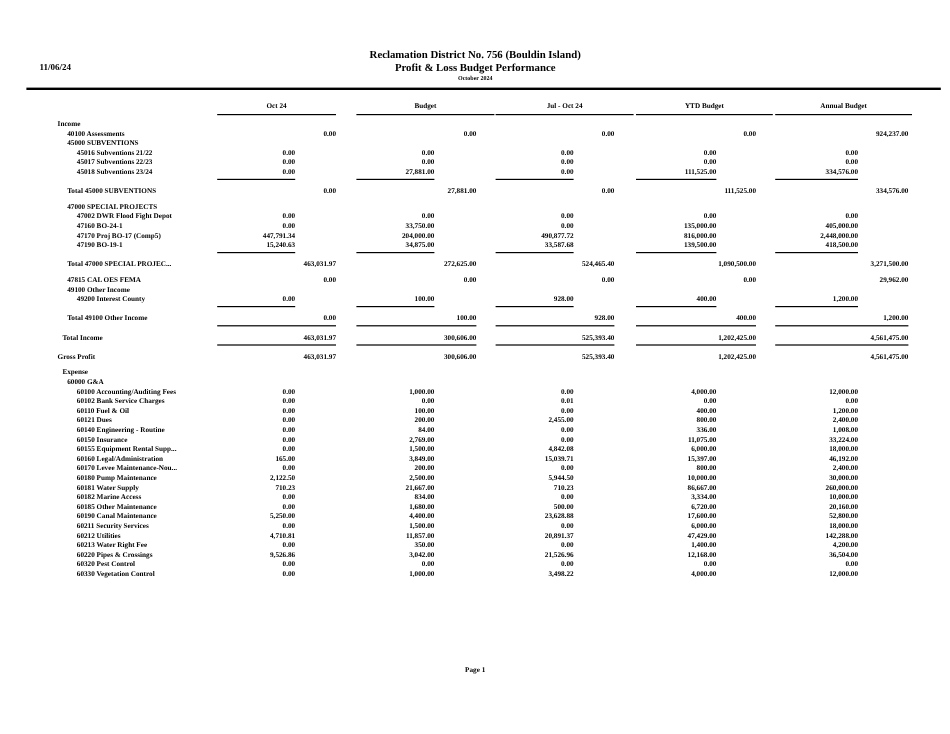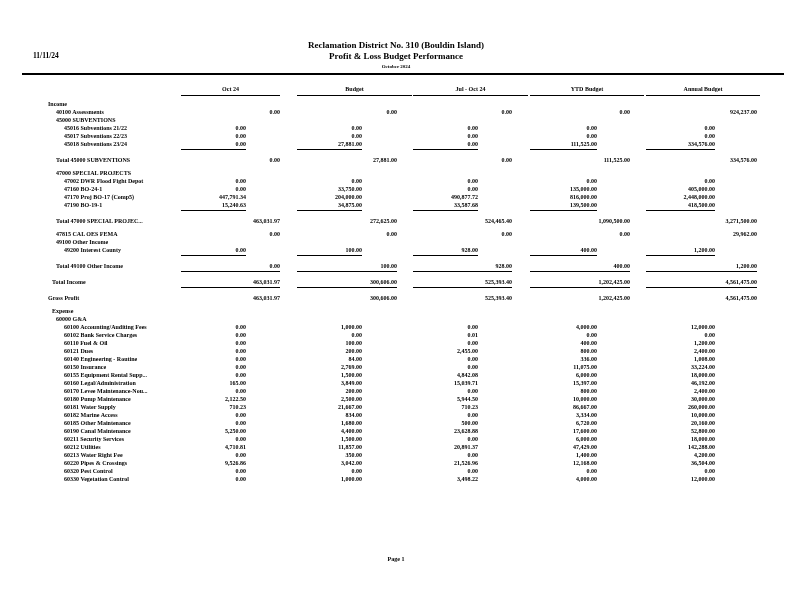--- a/index.html
+++ b/index.html
@@ -13,22 +13,22 @@
   .colhead { position: absolute; top: 86px; font-size: 6px; font-weight: bold; text-align: center; border-bottom: 1px solid #000; padding-bottom: 3px; }
   .row { position: absolute; left: 0; width: 792px; height: 9px; font-size: 6px; font-weight: bold; line-height: 9px; }
   .row .label { position: absolute; white-space: nowrap; }
   .row .val { position: absolute; text-align: right; white-space: nowrap; }
   .uline { position: absolute; height: 0; border-top: 1px solid #000; }
   .page { position: absolute; left: 0; width: 792px; top: 556px; text-align: center; font-size: 6px; font-weight: bold; }
 </style>
 </head>
 <body>
 
-<div class="date">11/11/24</div>
-<div class="title1">Reclamation District No. 310 (Bouldin Island)</div>
+<div class="date">11/06/24</div>
+<div class="title1">Reclamation District No. 756 (Bouldin Island)</div>
 <div class="title2">Profit &amp; Loss Budget Performance</div>
 <div class="title3">October 2024</div>
 <div class="rule"></div>
 
 <div id="colheads">
     <div class="colhead" style="left: 181px; width: 99px;">Oct 24</div>
     <div class="colhead" style="left: 297px; width: 115px;">Budget</div>
     <div class="colhead" style="left: 413px; width: 115px;">Jul - Oct 24</div>
     <div class="colhead" style="left: 530px; width: 114px;">YTD Budget</div>
     <div class="colhead" style="left: 646px; width: 114px;">Annual Budget</div>

